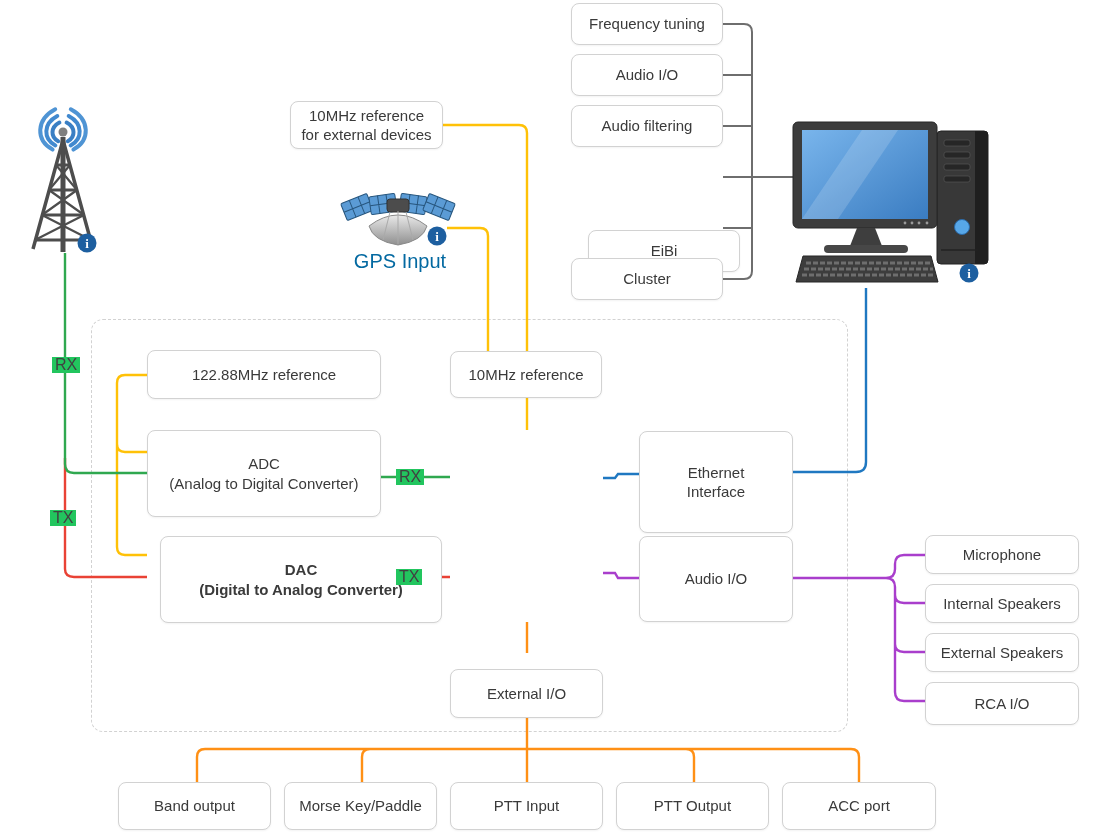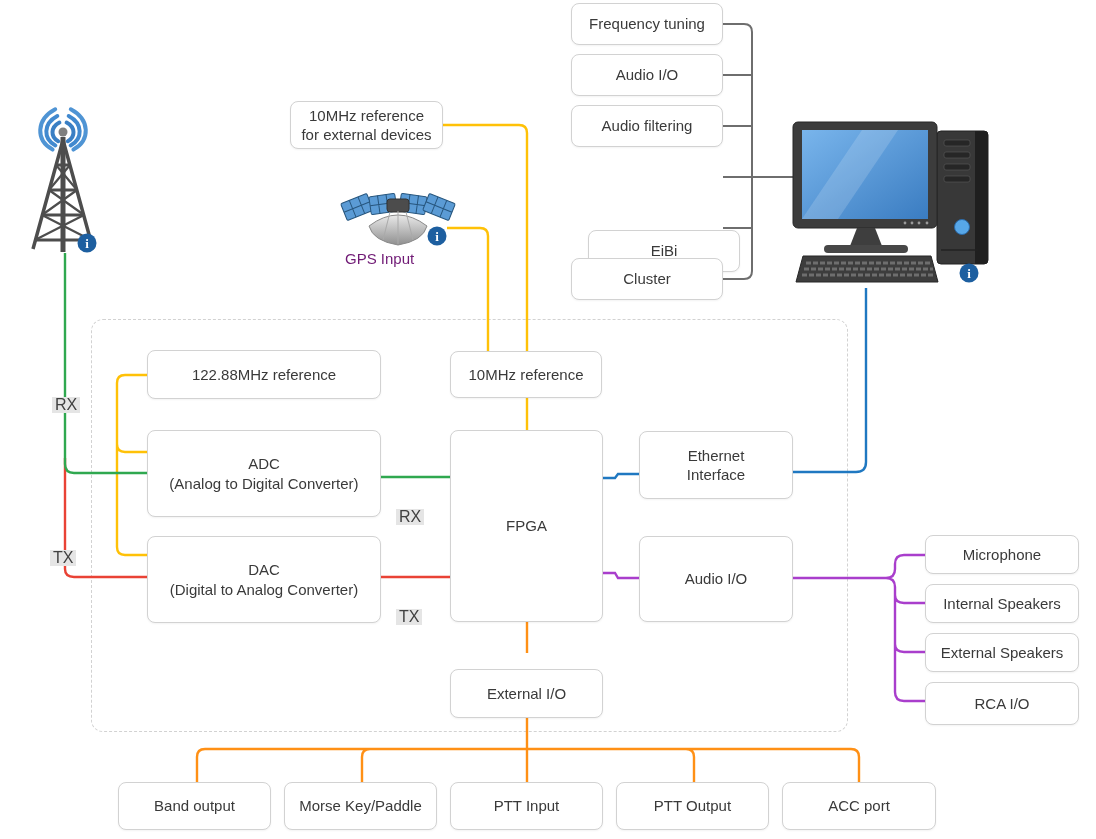--- a/index.html
+++ b/index.html
@@ -5,24 +5,24 @@
   html,body{margin:0;padding:0;background:#fff;}
   .stage{position:relative;width:1096px;height:839px;background:#ffffff;
          font-family:"Liberation Sans", sans-serif;overflow:hidden;}
   .container-box{position:absolute;left:91px;top:319px;width:755px;height:411px;
          border:1px dashed #d2d2d2;border-radius:12px;background:transparent;}
   svg.wires{position:absolute;left:0;top:0;width:1096px;height:839px;}
   .node{position:absolute;display:flex;align-items:center;justify-content:center;
         text-align:center;background:#ffffff;border:1px solid #d2d2d2;border-radius:8px;
         font-size:15px;color:#3a3a3a;white-space:pre-line;line-height:1.3;
         box-shadow:0 1px 2px rgba(0,0,0,0.05);box-sizing:border-box;}
-  .linelabel{position:absolute;font-size:16px;color:#414141;background:#e5e5e5;
-        padding:0 3px;line-height:1;margin-top:40px;}
-  .gpslabel{position:absolute;left:345px;top:250px;width:110px;text-align:left;
-        font-size:15px;color:#701a75;}
+  .linelabel{position:absolute;font-size:16px;color:#414141;background:#22c55e;
+        padding:0 3px;line-height:1;}
+  .gpslabel{position:absolute;left:345px;top:250px;width:110px;text-align:center;
+        font-size:20px;color:#0369a1;}
 </style>
 </head>
 <body>
 
 <div class="stage">
 
   <div class="container-box"></div>
 
   <svg class="wires" viewBox="0 0 1096 839">
     <defs>
@@ -171,25 +171,24 @@
   <div class="node" style="left:571px;top:105px;width:152px;height:42px;">Audio filtering</div>
   <div class="node" style="left:588px;top:207px;width:152px;height:42px;margin-top:23px;">EiBi</div>
   <div class="node" style="left:571px;top:258px;width:152px;height:42px;">Cluster</div>
 
   <div class="node" style="left:290px;top:101px;width:153px;height:48px;">10MHz reference
 for external devices</div>
 
   <div class="node" style="left:147px;top:350px;width:234px;height:49px;">122.88MHz reference</div>
   <div class="node" style="left:147px;top:430px;width:234px;height:87px;">ADC
 (Analog to Digital Converter)</div>
-  <div class="node" style="left:147px;top:536px;width:234px;height:87px;">DAC
+  <div class="node" style="left:160px;top:536px;width:282px;height:87px;font-weight:bold;">DAC
 (Digital to Analog Converter)</div>
   <div class="node" style="left:450px;top:351px;width:152px;height:47px;">10MHz reference</div>
-  <div class="node" style="left:450px;top:430px;width:153px;height:192px;">FPGA</div>
-  <div class="node" style="left:639px;top:431px;width:154px;height:68px;">Ethernet
+  <div class="node" style="left:639px;top:431px;width:154px;height:102px;">Ethernet
 Interface</div>
   <div class="node" style="left:639px;top:536px;width:154px;height:86px;">Audio I/O</div>
   <div class="node" style="left:450px;top:653px;width:153px;height:49px;margin-top:16px;">External I/O</div>
 
   <div class="node" style="left:925px;top:535px;width:154px;height:39px;">Microphone</div>
   <div class="node" style="left:925px;top:584px;width:154px;height:39px;">Internal Speakers</div>
   <div class="node" style="left:925px;top:633px;width:154px;height:39px;">External Speakers</div>
   <div class="node" style="left:925px;top:682px;width:154px;height:43px;">RCA I/O</div>
 
   <div class="node" style="left:118px;top:782px;width:153px;height:48px;">Band output</div>

